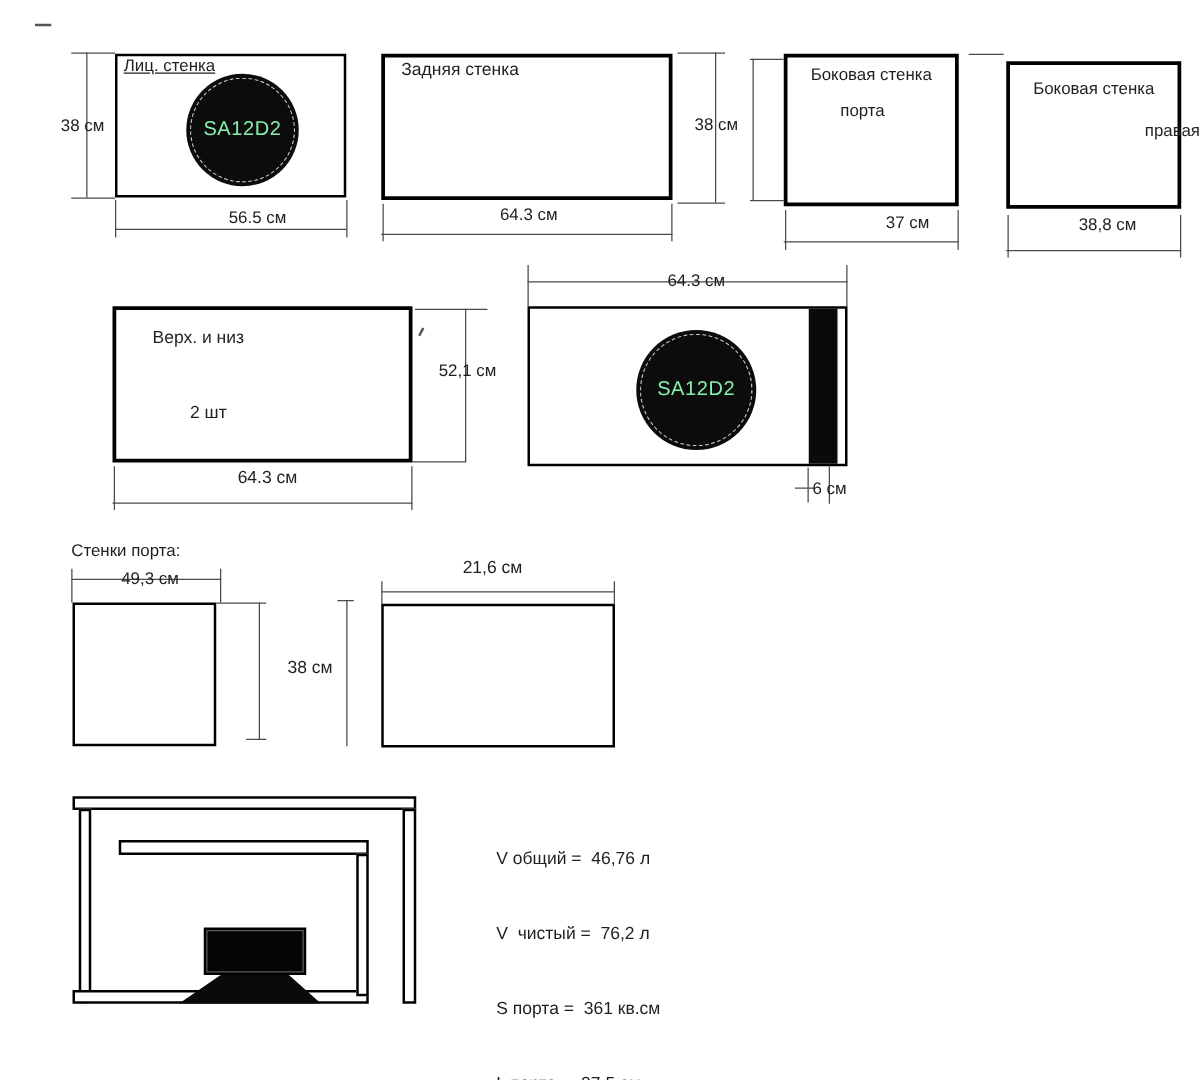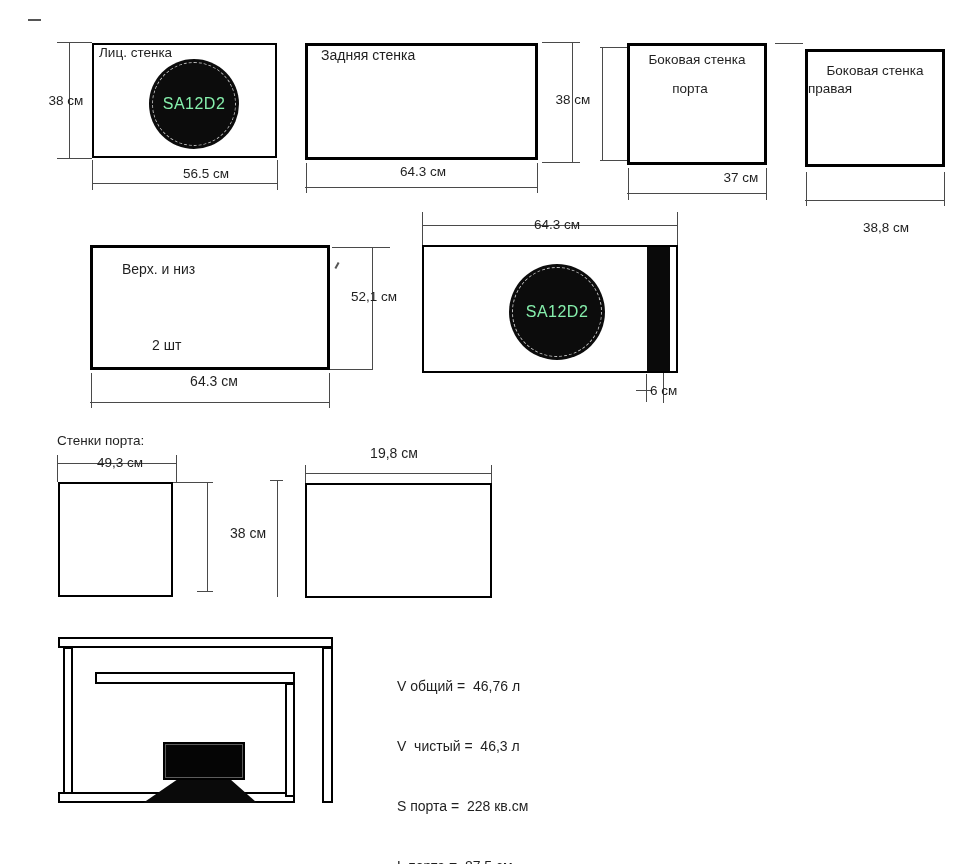--- a/index.html
+++ b/index.html
@@ -24,21 +24,21 @@
   .specs{position:absolute;font-size:14px;line-height:20px;white-space:pre;}
   .stray{position:absolute;background:#555;}
 </style>
 </head>
 <body>
 
 <div class="canvas">
 
   <div>
     <div class="rect" style="left:92px;top:43px;width:185px;height:115px;"></div>
-    <div class="panel-title" style="left:99px;top:45px;">Лиц. стенка</div>
+    <div class="panel-title" style="left:99px;top:45px;text-decoration:underline;">Лиц. стенка</div>
     <div class="driver" style="left:149px;top:59px;width:90px;height:90px;">
       <span class="ring"></span>
       <span class="dlabel">SA12D2</span>
     </div>
     <div class="vl" style="left:69px;top:42px;height:116px;"></div>
     <div class="hl" style="left:57px;top:42px;width:35px;"></div>
     <div class="hl" style="left:57px;top:158px;width:35px;"></div>
     <div class="lbl c" style="left:40px;top:93px;width:52px;">38 см</div>
     <div class="hl" style="left:92px;top:183px;width:185px;"></div>
     <div class="vl" style="left:92px;top:160px;height:30px;"></div>
@@ -63,38 +63,38 @@
   <div>
     <div class="vl" style="left:602px;top:47px;height:113px;"></div>
     <div class="hl" style="left:600px;top:47px;width:27px;"></div>
     <div class="hl" style="left:600px;top:160px;width:27px;"></div>
     <div class="rect thick" style="left:627px;top:43px;width:140px;height:122px;"></div>
     <div class="panel-title c" style="left:630px;top:52px;width:134px;text-align:center;">Боковая стенка</div>
     <div class="panel-title c" style="left:630px;top:81px;width:120px;text-align:center;">порта</div>
     <div class="hl" style="left:627px;top:193px;width:140px;"></div>
     <div class="vl" style="left:628px;top:168px;height:32px;"></div>
     <div class="vl" style="left:766px;top:168px;height:32px;"></div>
-    <div class="lbl c" style="left:713px;top:170px;width:56px;">37 см</div>
+    <div class="lbl c" style="left:698px;top:170px;width:56px;">37 см</div>
   </div>
 
   <div>
     <div class="hl" style="left:775px;top:43px;width:28px;"></div>
     <div class="rect thick" style="left:805px;top:49px;width:140px;height:118px;"></div>
     <div class="panel-title c" style="left:808px;top:63px;width:134px;text-align:center;">Боковая стенка</div>
-    <div class="panel-title c" style="left:808px;top:81px;width:134px;text-align:left;">правая</div>
+    <div class="panel-title c" style="left:808px;top:97px;width:152px;text-align:right;">правая</div>
     <div class="hl" style="left:805px;top:200px;width:140px;"></div>
     <div class="vl" style="left:806px;top:172px;height:34px;"></div>
     <div class="vl" style="left:944px;top:172px;height:34px;"></div>
-    <div class="lbl c" style="left:850px;top:172px;width:72px;margin-top:48px;">38,8 см</div>
+    <div class="lbl c" style="left:850px;top:172px;width:72px;">38,8 см</div>
   </div>
 
   <div>
     <div class="rect thick" style="left:90px;top:245px;width:240px;height:125px;"></div>
     <div class="panel-title" style="left:122px;top:261px;font-size:14px;">Верх. и низ</div>
-    <div class="panel-title" style="left:152px;top:321px;font-size:14px;margin-top:16px;">2 шт</div>
+    <div class="panel-title" style="left:152px;top:321px;font-size:14px;">2 шт</div>
     <div class="stray" style="left:336px;top:262px;width:2px;height:7px;transform:rotate(28deg);"></div>
     <div class="vl" style="left:372px;top:247px;height:123px;"></div>
     <div class="hl" style="left:332px;top:247px;width:58px;"></div>
     <div class="hl" style="left:330px;top:369px;width:42px;"></div>
     <div class="lbl c" style="left:345px;top:289px;width:58px;">52,1 см</div>
     <div class="hl" style="left:90px;top:402px;width:240px;"></div>
     <div class="vl" style="left:91px;top:373px;height:35px;"></div>
     <div class="vl" style="left:329px;top:373px;height:35px;"></div>
     <div class="lbl c" style="left:178px;top:374px;width:72px;font-size:14px;">64.3 см</div>
   </div>
@@ -125,37 +125,37 @@
     <div class="rect" style="left:58px;top:482px;width:115px;height:115px;"></div>
     <div class="vl" style="left:207px;top:482px;height:110px;"></div>
     <div class="hl" style="left:173px;top:482px;width:40px;"></div>
     <div class="hl" style="left:197px;top:591px;width:16px;"></div>
     <div class="lbl c" style="left:222px;top:526px;width:52px;font-size:14px;">38 см</div>
     <div class="vl" style="left:277px;top:480px;height:117px;"></div>
     <div class="hl" style="left:270px;top:480px;width:13px;"></div>
     <div class="hl" style="left:305px;top:473px;width:187px;"></div>
     <div class="vl" style="left:305px;top:465px;height:19px;"></div>
     <div class="vl" style="left:491px;top:465px;height:19px;"></div>
-    <div class="lbl c" style="left:358px;top:446px;width:72px;font-size:14px;">19,8 см</div>
+    <div class="lbl c" style="left:358px;top:446px;width:72px;font-size:14px;">21,6 см</div>
     <div class="rect" style="left:305px;top:483px;width:187px;height:115px;"></div>
   </div>
 
   <div>
     <div class="bar" style="left:58px;top:637px;width:275px;height:11px;"></div>
     <div class="bar" style="left:63px;top:647px;width:10px;height:156px;"></div>
     <div class="bar" style="left:58px;top:792px;width:237px;height:11px;"></div>
     <div class="bar" style="left:322px;top:647px;width:11px;height:156px;"></div>
     <div class="bar" style="left:95px;top:672px;width:200px;height:12px;"></div>
     <div class="bar" style="left:285px;top:683px;width:10px;height:114px;"></div>
     <div class="cone" style="left:143px;top:779px;width:114px;height:24px;"></div>
     <div class="magnet" style="left:163px;top:742px;width:82px;height:38px;"></div>
   </div>
 
   <div class="specs" style="left:397px;top:636px;">
     <div>V общий =  46,76 л</div>
-    <div>V  чистый =  46,3 л</div>
-    <div>S порта =  228 кв.см</div>
+    <div>V  чистый =  76,2 л</div>
+    <div>S порта =  361 кв.см</div>
     <div>L порта =  87,5 см</div>
     
     
   </div>
 
 </div>
 
 </body></html>

